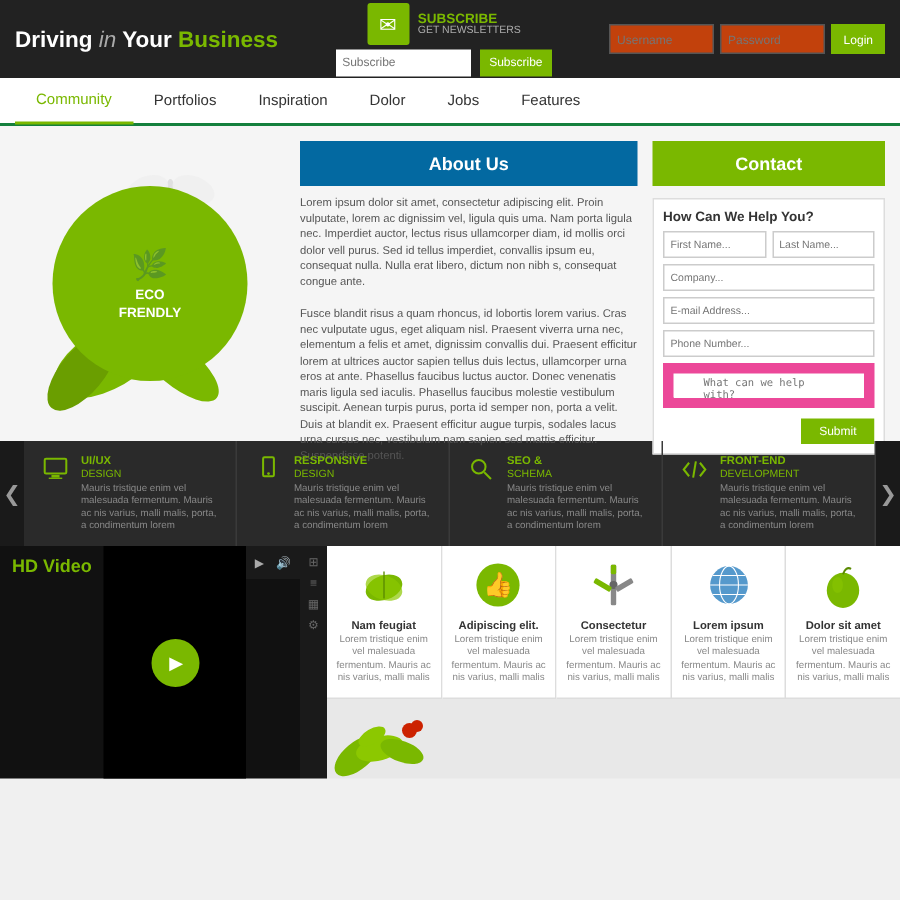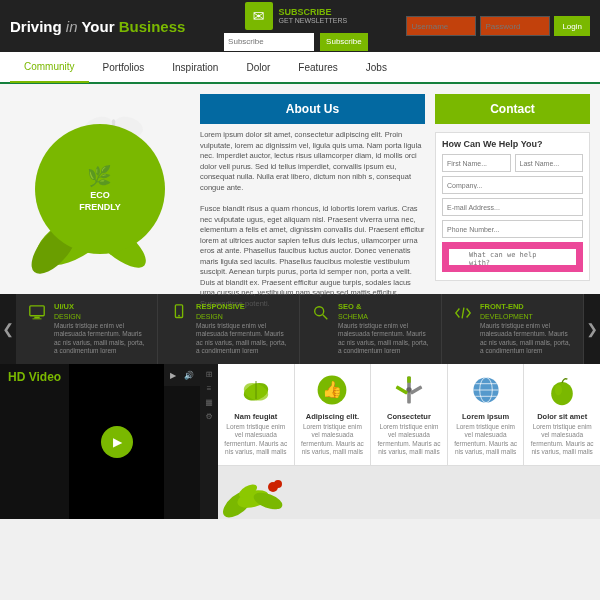--- a/index.html
+++ b/index.html
@@ -108,22 +108,22 @@
     <input class="auth-input" type="password" placeholder="Password" style="">
     <button class="login-btn">Login</button>
   </div>
 </div>
 
 <div id="nav">
   <div class="nav-item active">Community</div>
   <div class="nav-item">Portfolios</div>
   <div class="nav-item">Inspiration</div>
   <div class="nav-item">Dolor</div>
+  <div class="nav-item">Jobs</div>
   <div class="nav-item">Features</div>
-  <div class="nav-item">Jobs</div>
 </div>
 
 <div id="main">
 
   <div class="eco-area">
 
     <svg style="position:absolute;top:0;left:0;width:100%;height:100%;pointer-events:none;" viewBox="0 0 180 210">
 
       <ellipse cx="60" cy="160" rx="45" ry="22" fill="#7ab800" transform="rotate(-30,60,160)"></ellipse>
       <ellipse cx="90" cy="150" rx="40" ry="18" fill="#8cc800" transform="rotate(10,90,150)"></ellipse>
@@ -156,20 +156,23 @@
     <div class="contact-form">
       <div class="help-title">How Can We Help You?</div>
       <div class="form-row">
         <input class="form-input" type="text" placeholder="First Name..." style="">
         <input class="form-input" type="text" placeholder="Last Name..." style="">
       </div>
       <input class="form-input" type="text" style="width: 100%; margin-bottom: 4px;" placeholder="Company...">
       <input class="form-input" type="text" style="width: 100%; margin-bottom: 4px;" placeholder="E-mail Address...">
       <input class="form-input" type="text" style="width: 100%; margin-bottom: 4px;" placeholder="Phone Number...">
       <textarea class="form-textarea" placeholder="What can we help with?" style=""></textarea>
+      <div style="overflow:hidden;">
+        <button class="submit-btn">Submit</button>
+      </div>
     </div>
   </div>
 </div>
 
 <div id="features">
   <div class="nav-arrow">❮</div>
   <div class="features-inner">
 
     <div class="feature-item">
       <div class="feature-icon">

